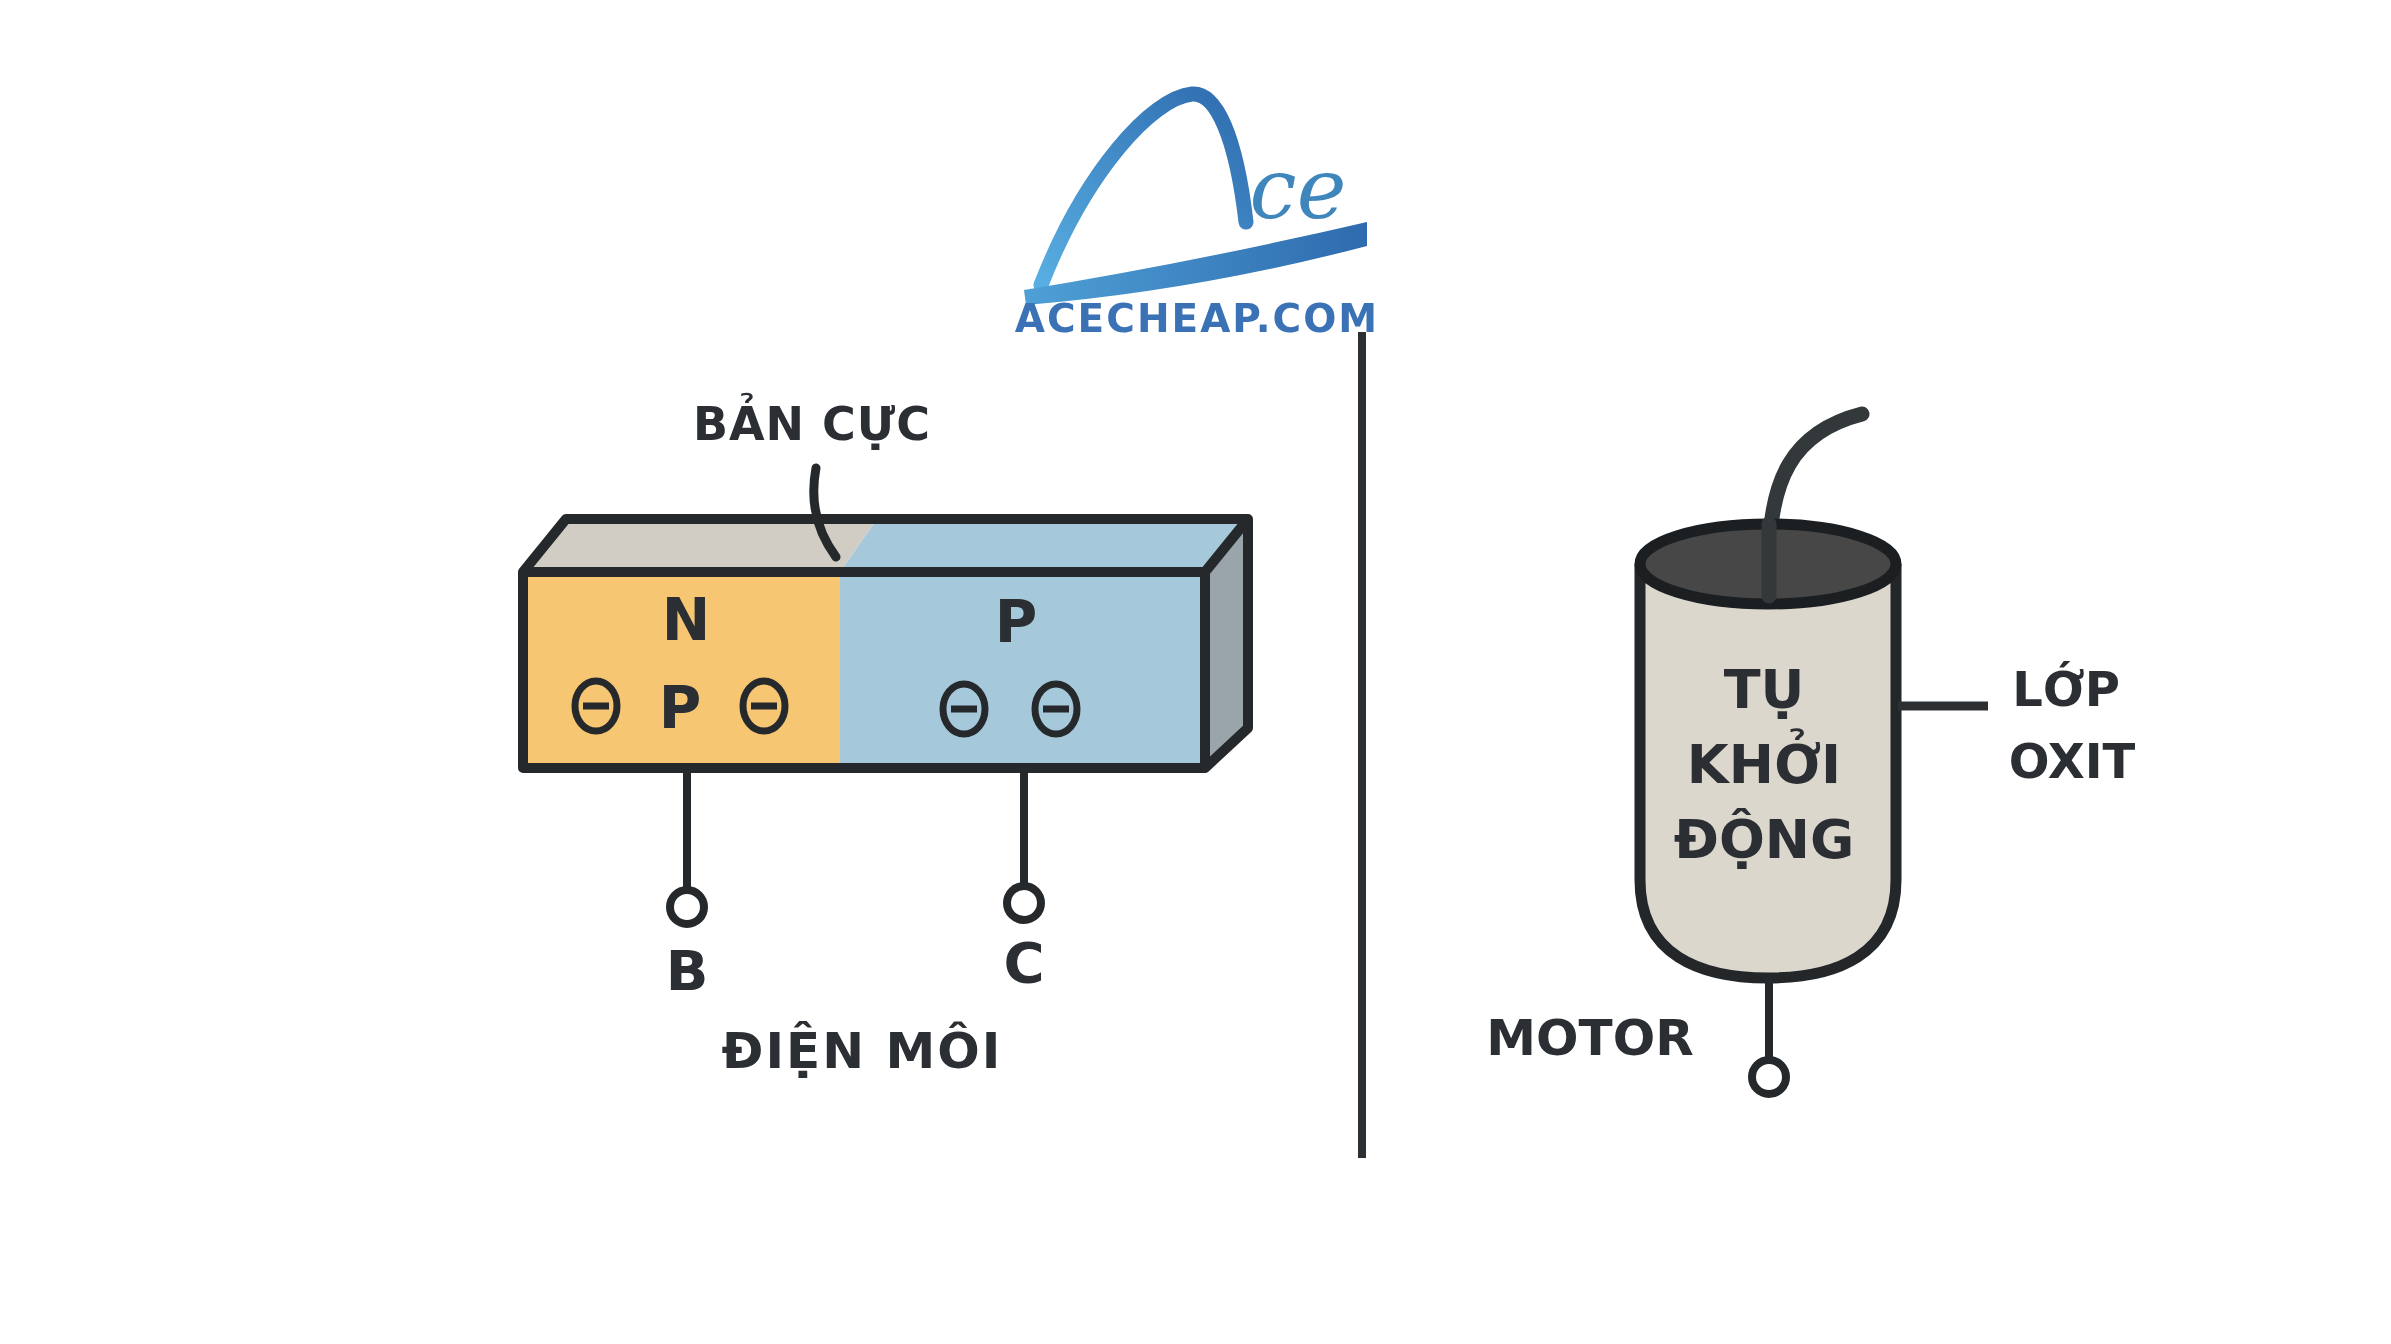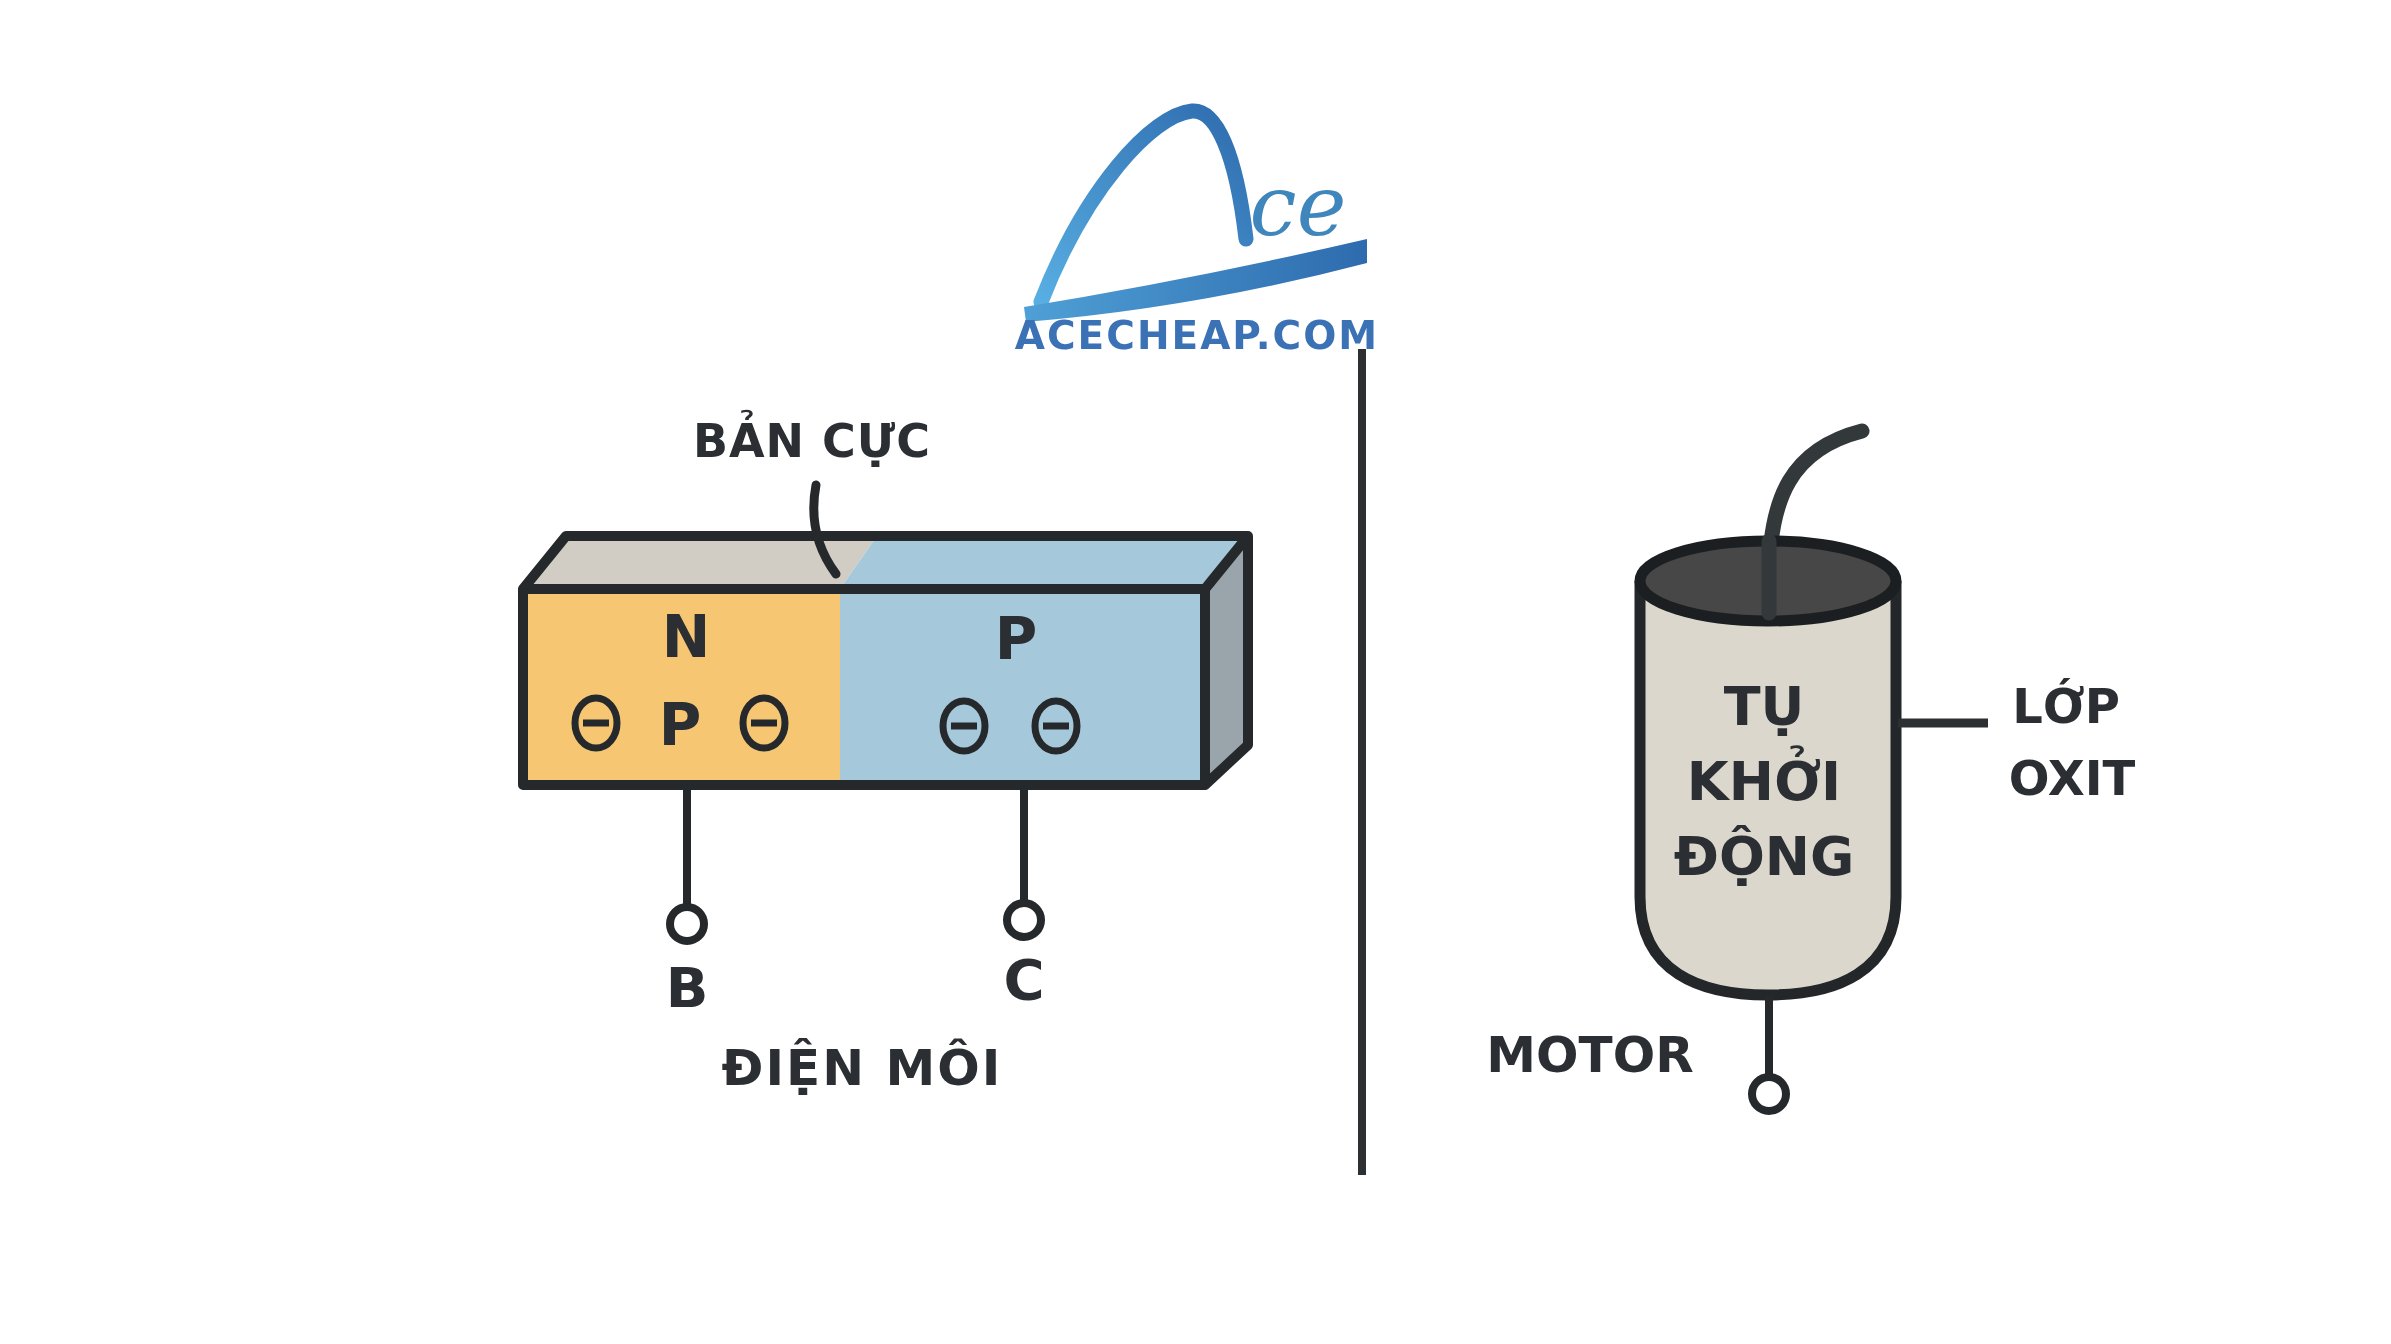--- a/index.html
+++ b/index.html
@@ -1,17 +1,17 @@
 <!DOCTYPE html>
 <html><head>
 <meta charset="utf-8">
 <style>
   html,body{margin:0;padding:0;background:#ffffff;}
   body{width:2391px;height:1344px;position:relative;overflow:hidden;}
-  .stage{position:absolute;left:0;top:17px;width:2391px;height:978px;}
+  .stage{position:absolute;left:0;top:0;width:2391px;height:978px;}
   svg{display:block;}
   text{font-family:"DejaVu Sans",sans-serif;}
   .diagram-label{font-weight:bold;fill:#2b2f33;}
   .logo-site{font-weight:bold;fill:#3b72b5;letter-spacing:2px;}
   .logo-ce{font-family:"DejaVu Serif",serif;font-style:italic;fill:#3f86bd;}
 </style>
 </head>
 <body>
 
 <div class="stage">

